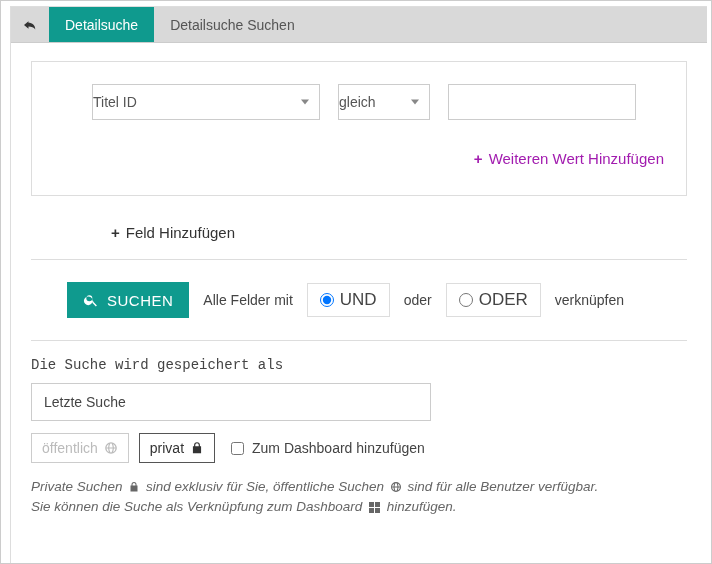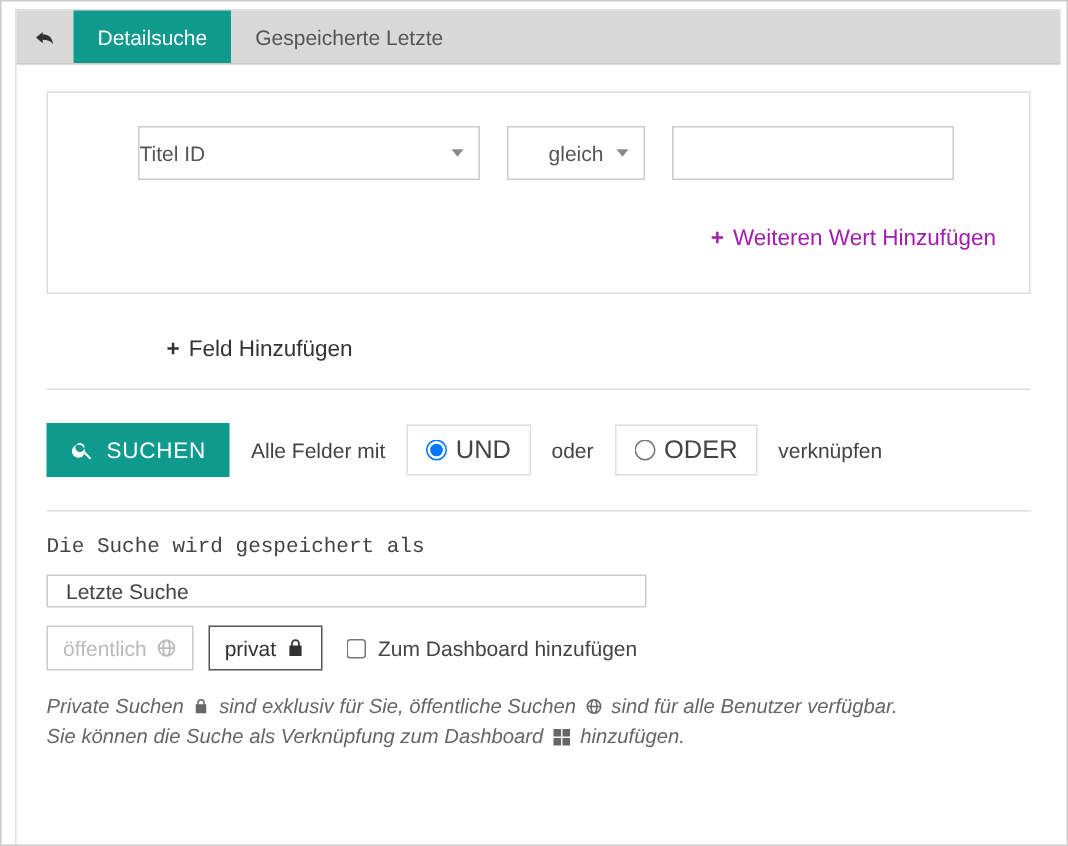--- a/index.html
+++ b/index.html
@@ -77,21 +77,21 @@
     position: absolute;
     right: 10px;
     top: 50%;
     transform: translateY(-50%);
     width: 0; height: 0;
     border-left: 4px solid transparent;
     border-right: 4px solid transparent;
     border-top: 5px solid #888;
   }
   .field-select { width: 228px; color: #555; }
-  .op-select { width: 92px; color: #555; justify-content: center; }
+  .op-select { width: 92px; color: #555; }
   .value-input {
     border: 1px solid #ccc;
     height: 36px;
     width: 188px;
     padding: 0 10px;
     font-size: 14px;
   }
   .add-value {
     text-align: right;
     margin-top: 30px;
@@ -112,20 +112,21 @@
   hr.sep {
     border: none;
     border-top: 1px solid #ddd;
     margin: 0;
   }
   .search-row {
     display: flex;
     align-items: center;
     gap: 14px;
     padding: 22px 0 22px 0;
+    margin-left: 36px;
   }
   .btn-search {
     background: #0f9a8e;
     color: #fff;
     border: none;
     height: 36px;
     padding: 0 16px;
     display: flex;
     align-items: center;
     gap: 8px;
@@ -142,21 +143,21 @@
     align-items: center;
     gap: 6px;
     font-size: 17px;
     color: #444;
   }
   .radio-box input { width: 14px; height: 14px; }
   .save-section { padding-top: 16px; }
   .save-heading { color: #444; font-size: 14px; margin-bottom: 10px; font-family: Liberation Mono, monospace; }
   .save-input {
     border: 1px solid #ccc;
-    height: 22px;
+    height: 38px;
     width: 400px;
     padding: 0 12px;
     font-size: 14px;
     color: #444;
     display: block;
     margin-bottom: 12px;
   }
   .vis-row {
     display: flex;
     align-items: center;
@@ -210,21 +211,21 @@
 <div class="outer">
   <div class="inner">
 
     <div class="tabs">
       <div class="tab-back">
         <svg viewBox="0 0 24 24">
             <path d="M10 7l-6 5 6 5v-3c4 0 7 1 9 4 0-6-4-9-9-9V7z"></path>
           </svg>
       </div>
       <div class="tab active">Detailsuche</div>
-      <div class="tab">Gespeicherte Letzte</div>
+      <div class="tab">Detailsuche Suchen</div>
     </div>
 
     <div class="content">
 
       <div class="field-box">
         <div class="field-row">
           <div class="select-like field-select">
             <span>Titel ID</span>
             <span class="caret"></span>
           </div>

